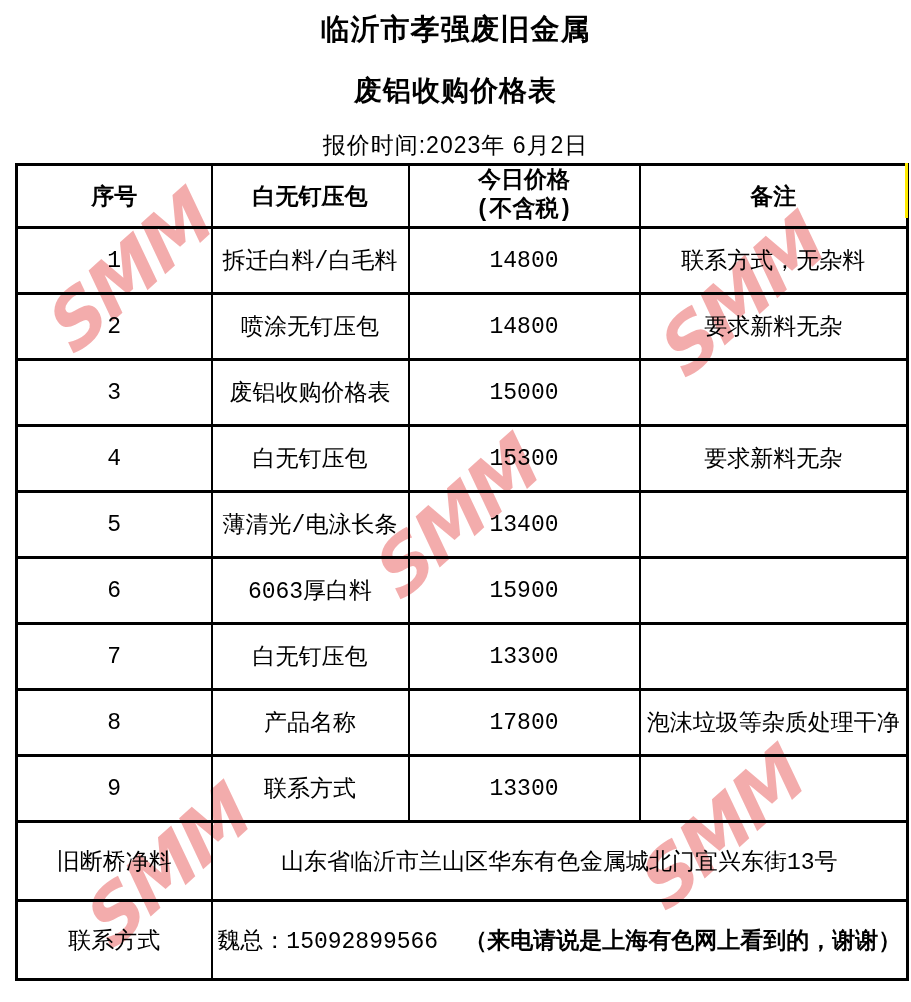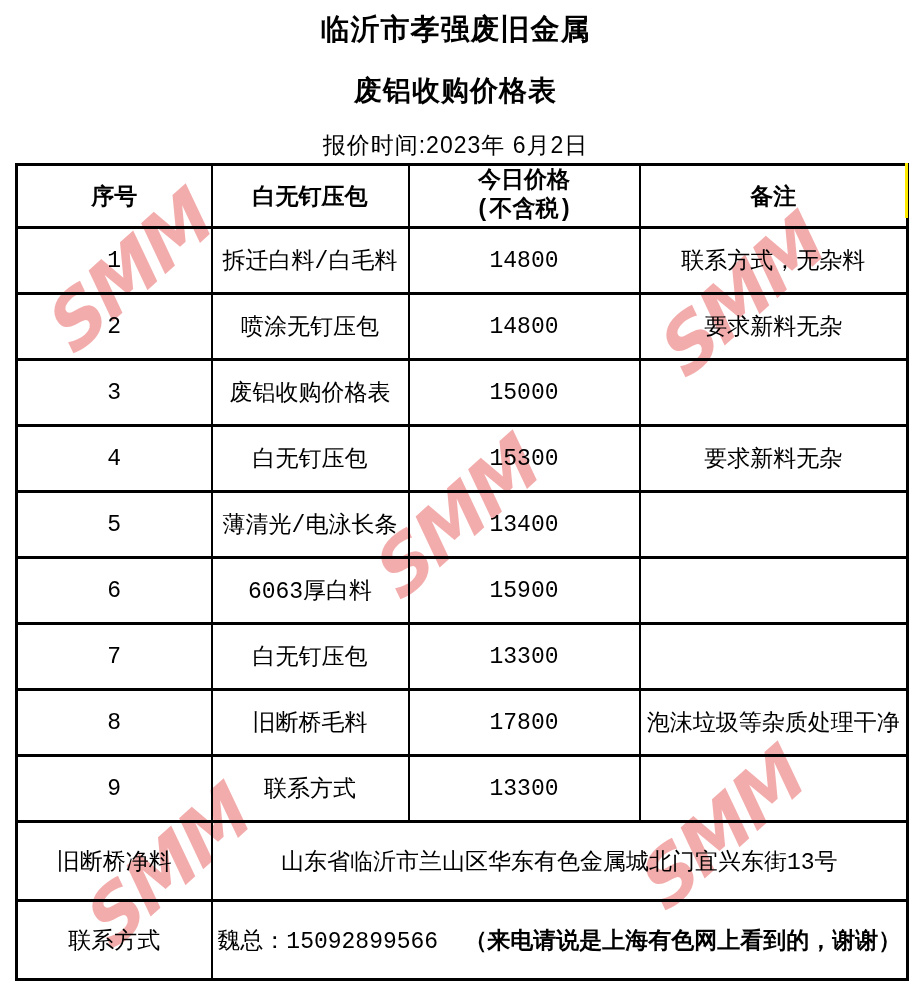--- a/index.html
+++ b/index.html
@@ -139,21 +139,21 @@
         <td></td>
       </tr>
       <tr class="datarow">
         <td>7</td>
         <td>白无钉压包</td>
         <td>13300</td>
         <td></td>
       </tr>
       <tr class="datarow">
         <td>8</td>
-        <td>旧断桥毛料</td>
+        <td>产品名称</td>
         <td>17800</td>
         <td>泡沫垃圾等杂质处理干净</td>
       </tr>
       <tr class="datarow">
         <td>9</td>
         <td>联系方式</td>
         <td>13300</td>
         <td></td>
       </tr>
 

